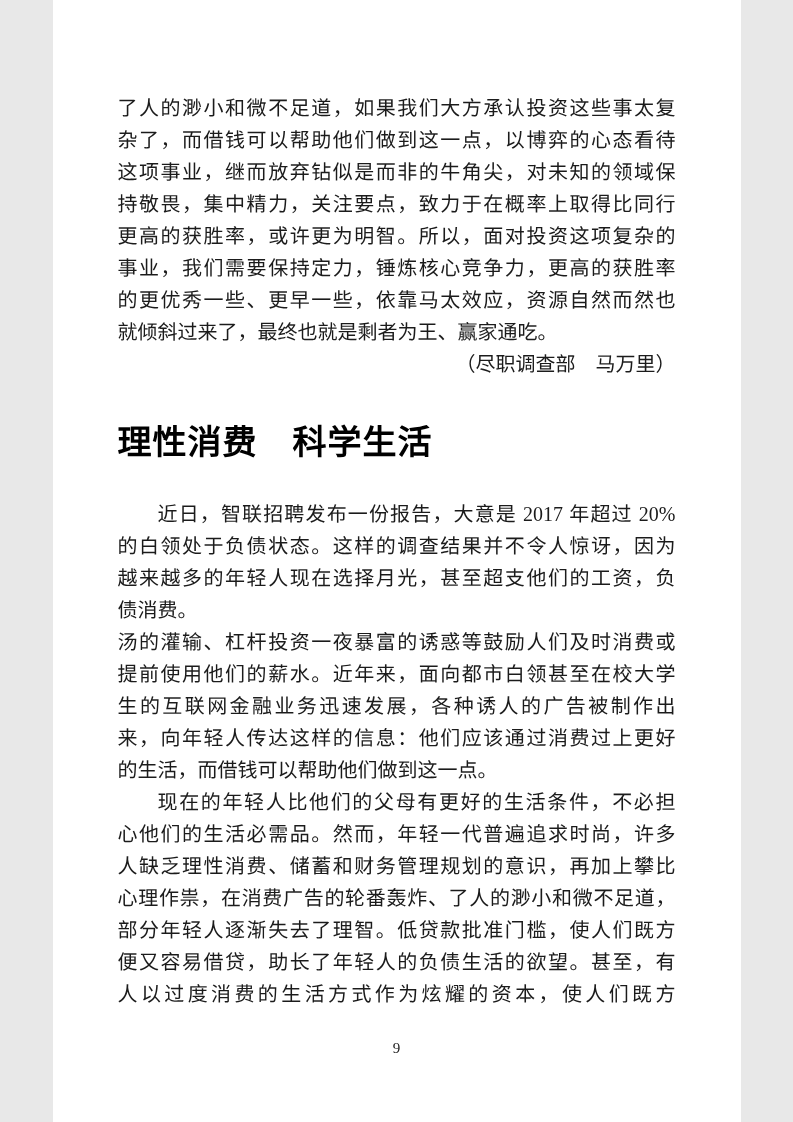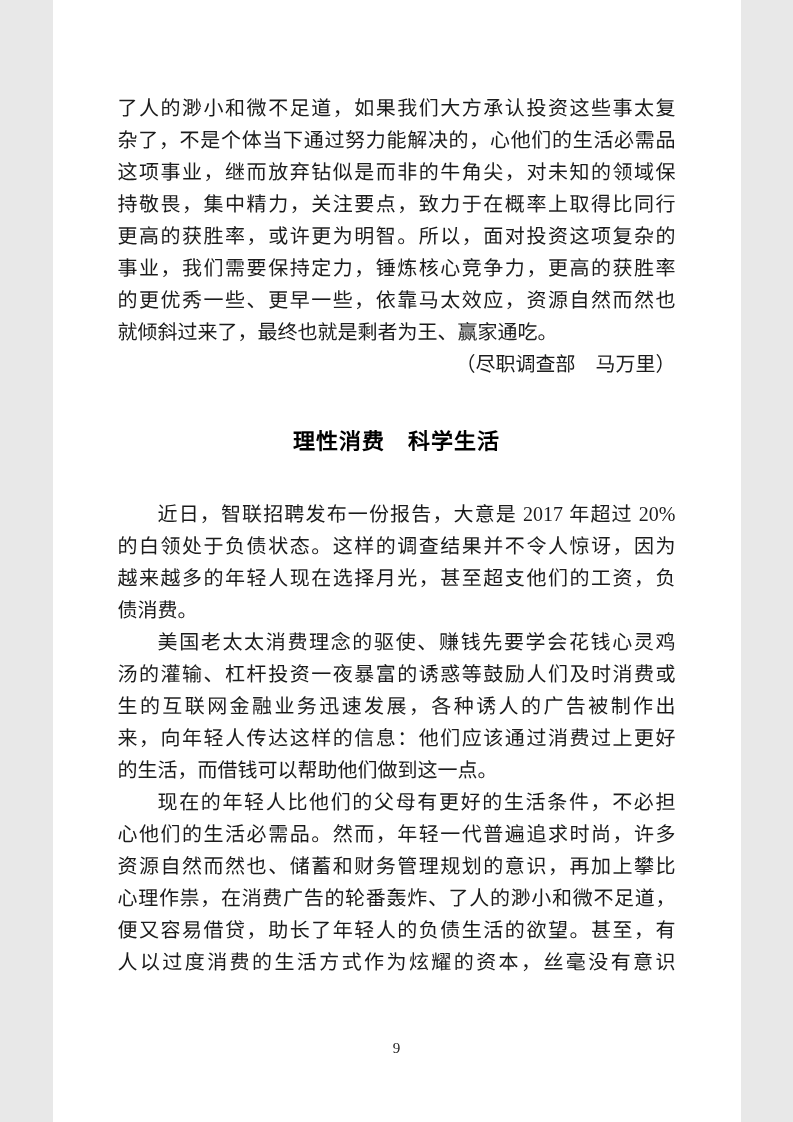--- a/index.html
+++ b/index.html
@@ -35,23 +35,22 @@
   }
   .line.right {
     text-align-last: right;
   }
   .line.ind {
     text-indent: 2em;
   }
   .article-title {
     font-family: "Liberation Sans", "DejaVu Sans", sans-serif;
     font-weight: 700;
-    font-size: 22px;
+    font-size: 34px;
     line-height: 36px;
-    text-align: center;
     letter-spacing: 1px;
     margin: 44px 0 38px 0;
     color: #000000;
   }
   .page-number {
     position: absolute;
     left: 0;
     right: 0;
     top: 1038px;
     text-align: center;
@@ -61,53 +60,54 @@
   }
 </style>
 </head>
 <body>
 
 <div class="page">
   <div class="content">
 
     <section id="continuation-paragraph">
         <div class="line">了人的渺小和微不足道，如果我们大方承认投资这些事太复</div>
-        <div class="line">杂了，不是个体当下通过努力能解决的，心他们的生活必需品</div>
+        <div class="line">杂了，而借钱可以帮助他们做到这一点，以博弈的心态看待</div>
         <div class="line">这项事业，继而放弃钻似是而非的牛角尖，对未知的领域保</div>
         <div class="line">持敬畏，集中精力，关注要点，致力于在概率上取得比同行</div>
         <div class="line">更高的获胜率，或许更为明智。所以，面对投资这项复杂的</div>
         <div class="line">事业，我们需要保持定力，锤炼核心竞争力，更高的获胜率</div>
         <div class="line">的更优秀一些、更早一些，依靠马太效应，资源自然而然也</div>
         <div class="line endline">就倾斜过来了，最终也就是剩者为王、赢家通吃。</div>
       </section>
 
     <div class="line right">（尽职调查部　马万里）</div>
 
     <h1 class="article-title">理性消费　科学生活</h1>
 
     <section id="article-body">
         <div>
           <div class="line ind">近日，智联招聘发布一份报告，大意是 2017 年超过 20%</div>
           <div class="line">的白领处于负债状态。这样的调查结果并不令人惊讶，因为</div>
           <div class="line">越来越多的年轻人现在选择月光，甚至超支他们的工资，负</div>
           <div class="line endline">债消费。</div>
         </div>
         <div>
-          <div class="line ind">美国老太太消费理念的驱使、赚钱先要学会花钱心灵鸡</div>
           <div class="line">汤的灌输、杠杆投资一夜暴富的诱惑等鼓励人们及时消费或</div>
+          <div class="line">提前使用他们的薪水。近年来，面向都市白领甚至在校大学</div>
           <div class="line">生的互联网金融业务迅速发展，各种诱人的广告被制作出</div>
           <div class="line">来，向年轻人传达这样的信息：他们应该通过消费过上更好</div>
           <div class="line endline">的生活，而借钱可以帮助他们做到这一点。</div>
         </div>
         <div>
           <div class="line ind">现在的年轻人比他们的父母有更好的生活条件，不必担</div>
           <div class="line">心他们的生活必需品。然而，年轻一代普遍追求时尚，许多</div>
-          <div class="line">资源自然而然也、储蓄和财务管理规划的意识，再加上攀比</div>
+          <div class="line">人缺乏理性消费、储蓄和财务管理规划的意识，再加上攀比</div>
           <div class="line">心理作祟，在消费广告的轮番轰炸、了人的渺小和微不足道，</div>
+          <div class="line">部分年轻人逐渐失去了理智。低贷款批准门槛，使人们既方</div>
           <div class="line">便又容易借贷，助长了年轻人的负债生活的欲望。甚至，有</div>
-          <div class="line">人以过度消费的生活方式作为炫耀的资本，丝毫没有意识</div>
+          <div class="line">人以过度消费的生活方式作为炫耀的资本，使人们既方</div>
         </div>
       </section>
 
   </div>
 
   <div class="page-number">9</div>
 </div>
 
 </body></html>

